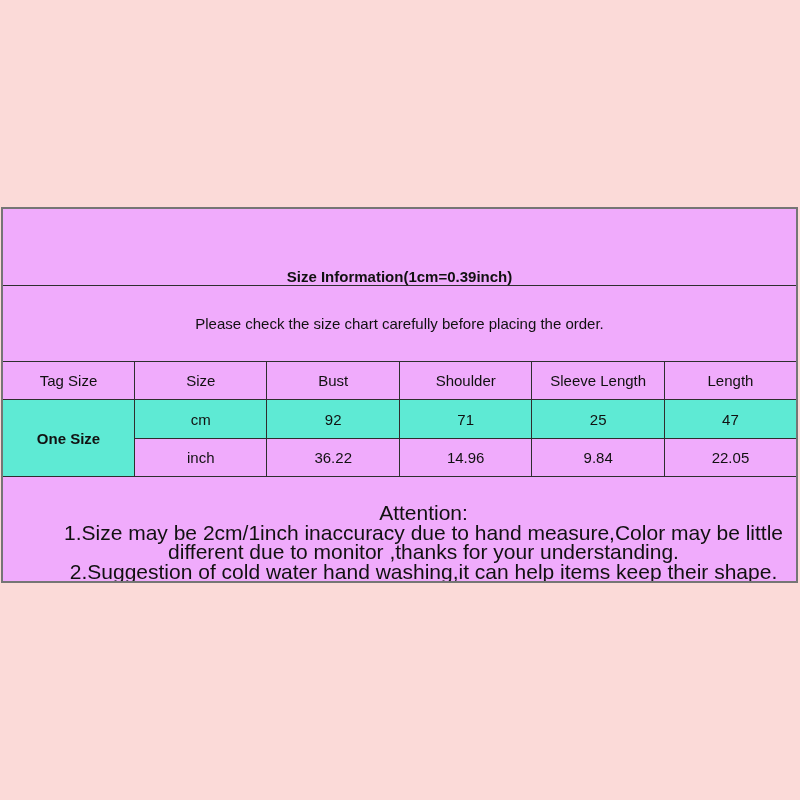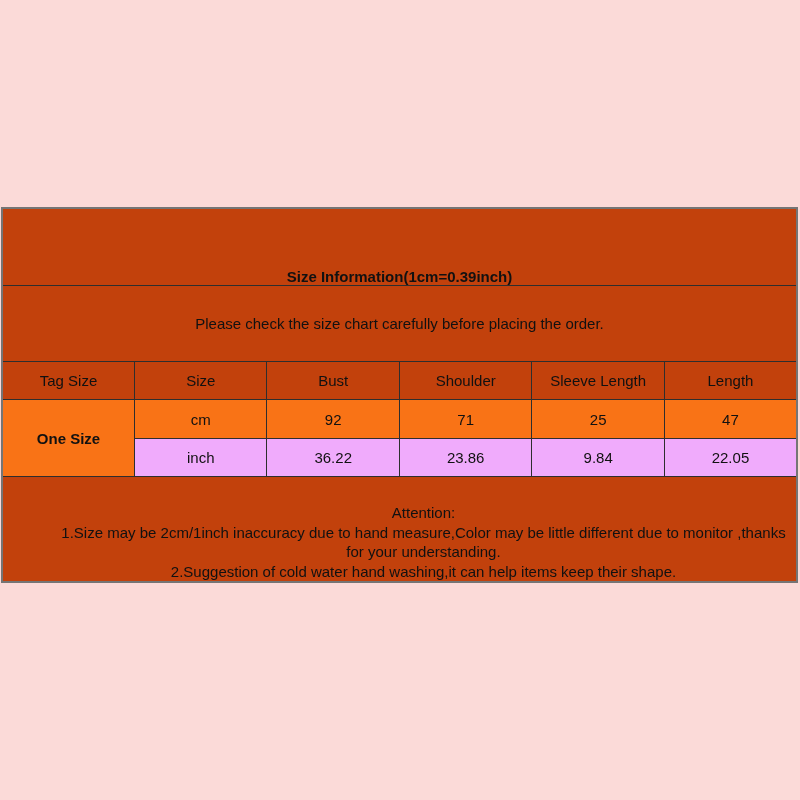--- a/index.html
+++ b/index.html
@@ -24,21 +24,21 @@
   table.size-table {
     width: 100%;
     border-collapse: collapse;
     table-layout: fixed;
   }
   table.size-table td, table.size-table th {
     border: 1px solid #2e2e2e;
     padding: 0;
     text-align: center;
     font-size: 15px;
-    background: #c2410c;
+    background: #f0abfc;
     overflow: hidden;
   }
   
   table.size-table {
     border: 2px solid #757575;
   }
   td.title-cell {
     height: 76px;
     vertical-align: bottom;
     font-weight: bold;
@@ -54,34 +54,34 @@
     font-weight: normal;
   }
   td.tag-size-cell {
     background: #ffffff;
     font-weight: bold;
     font-size: 17px;
     margin-left: 35px;
   }
   tr.row-cm td {
     height: 38px;
-    background: #f97316;
+    background: #5eead4;
   }
   tr.row-inch td {
     height: 37px;
     background: #f0abfc;
   }
   td.attention-cell {
     height: 104px;
     vertical-align: bottom;
     text-align: left;
     padding: 0 10px 2px 6px;
   }
   .attention-text {
-    font-size: 15px;
+    font-size: 21px;
     line-height: 19.5px;
     margin-left: 48px;
   }
   .attention-text div {
     margin: 0;
   }
 </style>
 </head>
 <body>
 
@@ -114,21 +114,21 @@
         <td class="tag-size-cell" rowspan="2">One Size</td>
         <td>cm</td>
         <td>92</td>
         <td>71</td>
         <td>25</td>
         <td>47</td>
       </tr>
       <tr class="row-inch">
         <td>inch</td>
         <td>36.22</td>
-        <td>23.86</td>
+        <td>14.96</td>
         <td>9.84</td>
         <td>22.05</td>
       </tr>
       <tr>
         <td class="attention-cell" colspan="6">
           <div class="attention-text">
             <div>Attention:</div>
             <div>1.Size may be 2cm/1inch inaccuracy due to hand measure,Color may be little different due to monitor ,thanks for your understanding.</div>
             <div>2.Suggestion of cold water hand washing,it can help items keep their shape.</div>
           </div>

